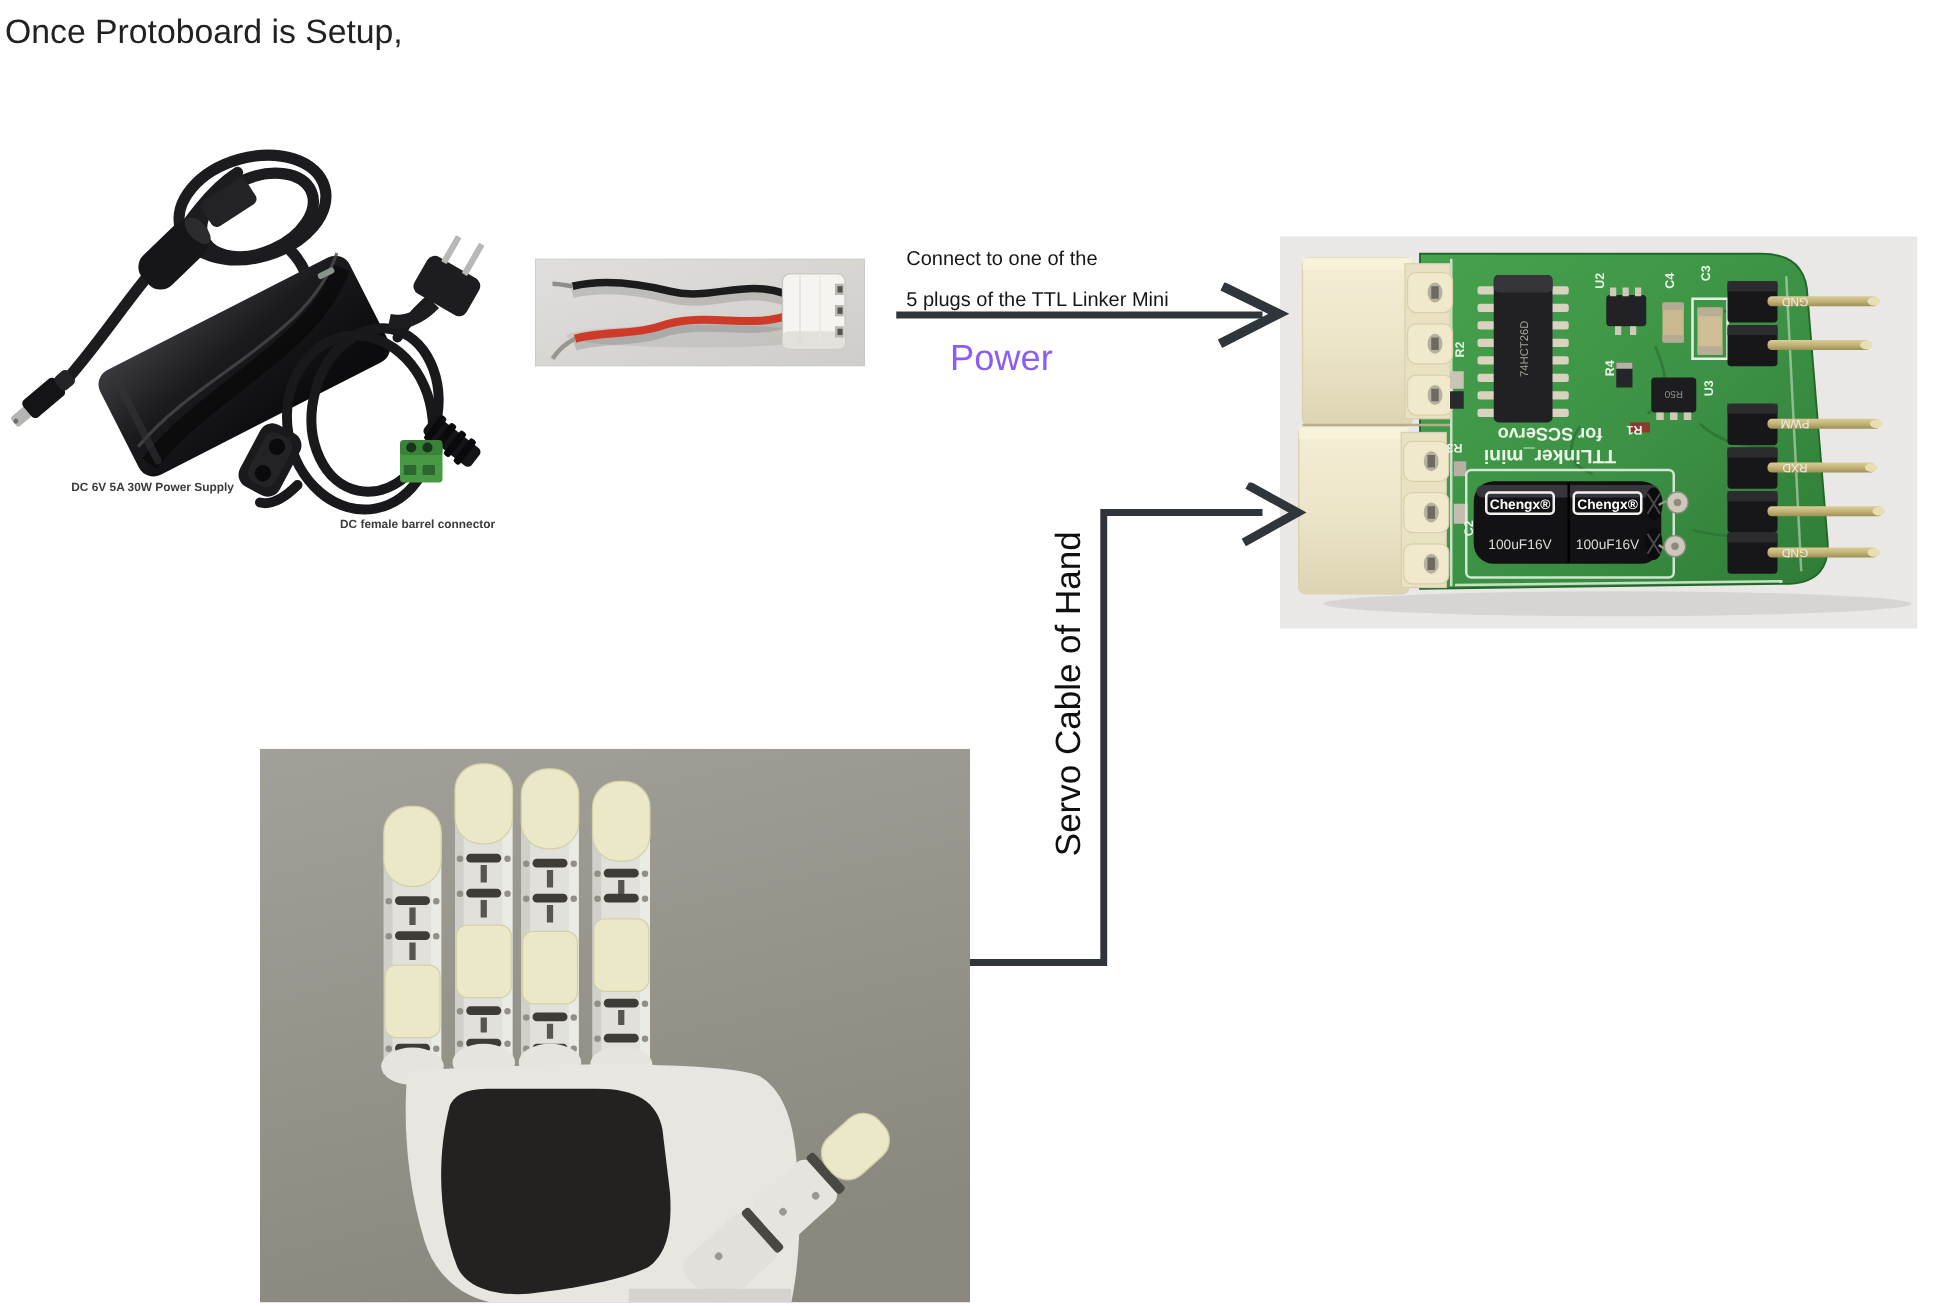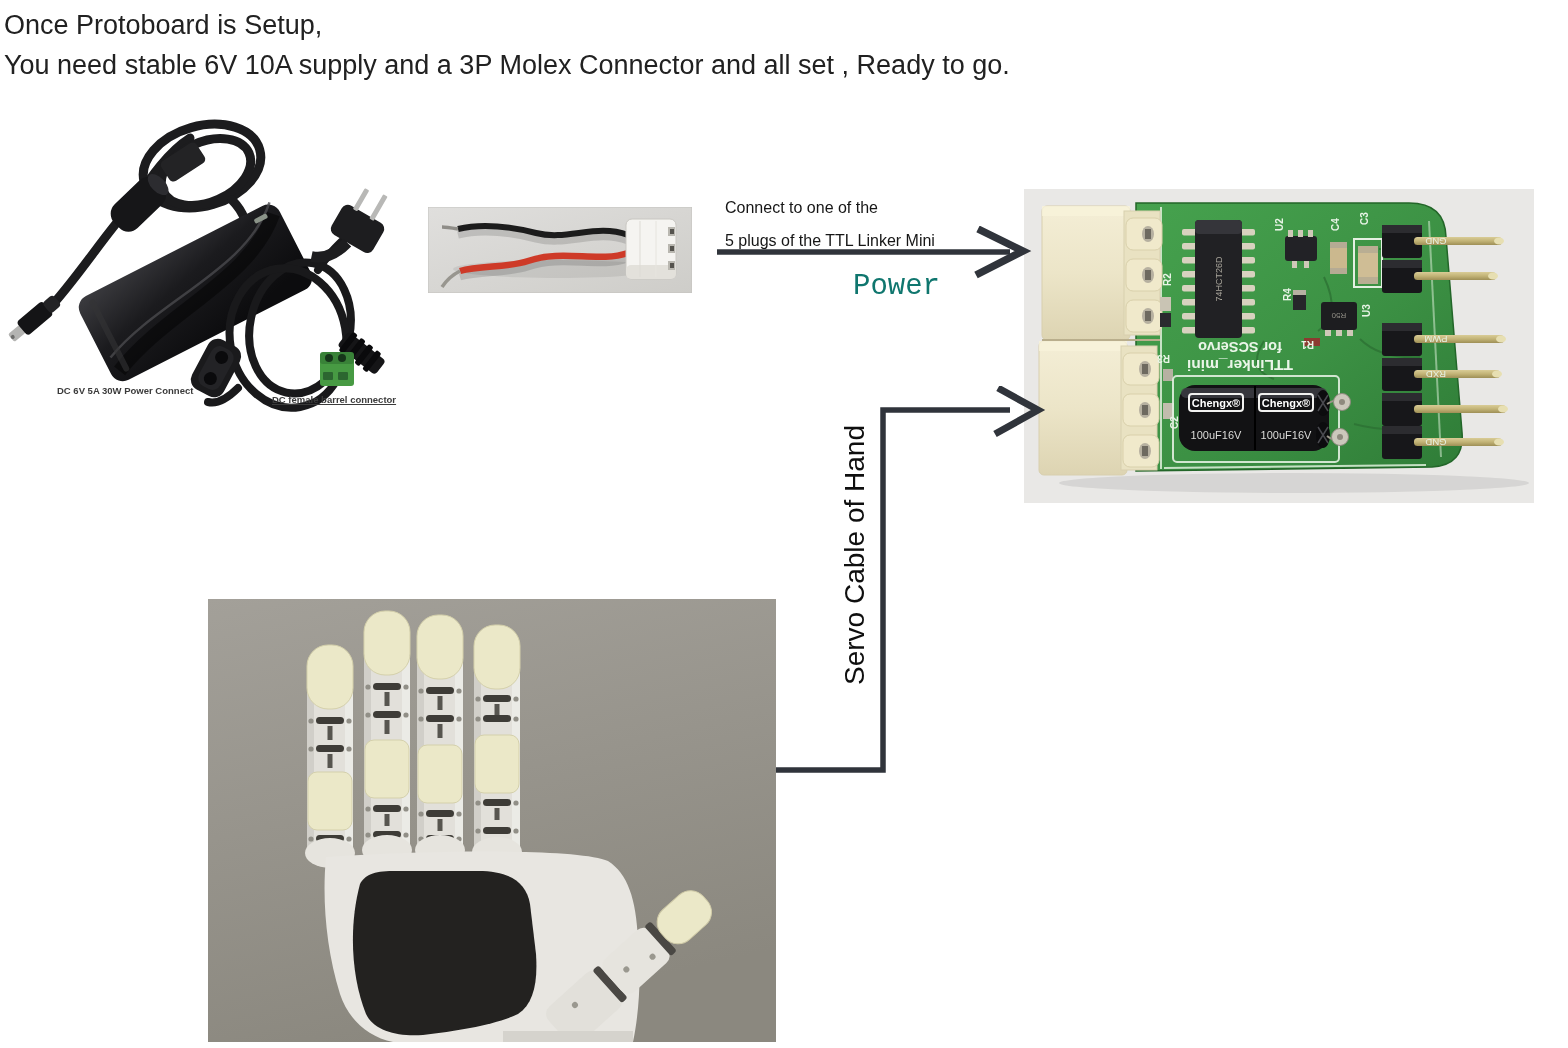--- a/index.html
+++ b/index.html
@@ -4,33 +4,32 @@
 <style>
   html,body{margin:0;padding:0;background:#ffffff;}
   #canvas{position:relative;width:1568px;height:1048px;background:#ffffff;overflow:hidden;
           font-family:"Liberation Sans",sans-serif;border-radius:26px;}
   .abs{position:absolute;}
   .intro{left:4px;top:5px;color:#212121;font-size:27px;line-height:40px;}
   .photo{position:absolute;}
   .photo svg{display:block;}
   .psu-label{position:absolute;font-size:9.5px;font-weight:bold;color:#3b3b3b;white-space:nowrap;}
   .connect-note{left:725px;top:191px;font-size:16px;line-height:33px;color:#161616;white-space:nowrap;}
-  .power-note{left:760px;top:267px;width:180px;text-align:right;font-size:29px;line-height:40px;color:#0f766e;font-family:Liberation Mono, monospace;}
+  .power-note{left:760px;top:267px;width:180px;text-align:left;font-size:29px;line-height:40px;color:#8b5cf6;}
   .servo-label{left:696px;top:538px;width:320px;height:34px;text-align:center;
                font-size:28px;color:#0f0f0f;transform:rotate(-90deg);white-space:nowrap;}
   svg text{font-family:"Liberation Sans",sans-serif;}
 </style>
 </head>
 <body>
 
 <div id="canvas">
 
   <div class="abs intro">
     <div>Once Protoboard is Setup,</div>
-    <div>You need stable 6V 10A supply and a 3P Molex Connector and all set , Ready to go.</div>
   </div>
 
   <div class="photo" style="left:0;top:100px;width:420px;height:330px;">
     <svg width="420" height="330" viewBox="0 0 420 330">
       <defs>
         <linearGradient id="brick" x1="0" y1="0" x2="0.6" y2="1">
           <stop offset="0" stop-color="#3c3c40"></stop>
             <stop offset="0.45" stop-color="#1b1b1e"></stop>
             <stop offset="1" stop-color="#0c0c0e"></stop>
         </linearGradient>
@@ -91,22 +90,22 @@
           <rect x="372" y="240" width="6" height="24" rx="2" fill="#0a0a0c"></rect>
         </g>
         <rect x="320" y="256" width="34" height="30" rx="3" fill="#479a43"></rect>
         <rect x="320" y="252" width="34" height="12" rx="3" fill="#398238"></rect>
         <circle cx="329" cy="258" r="4" fill="#16351a"></circle>
         <circle cx="342" cy="258" r="4" fill="#16351a"></circle>
         <rect x="323" y="272" width="10" height="8" rx="1" fill="#2c6630"></rect>
         <rect x="338" y="272" width="10" height="8" rx="1" fill="#2c6630"></rect>
       </g>
     </svg>
-    <div class="psu-label" style="left:57px;top:285px;">DC 6V 5A 30W Power Connect</div>
-    <div class="psu-label" style="left:272px;top:294px;text-decoration:underline;">DC female barrel connector</div>
+    <div class="psu-label" style="left:57px;top:285px;">DC 6V 5A 30W Power Supply</div>
+    <div class="psu-label" style="left:272px;top:314px;">DC female barrel connector</div>
   </div>
 
   <div class="photo" style="left:428px;top:207px;width:264px;height:86px;">
     <svg width="264" height="86" viewBox="0 0 264 86">
       <defs>
         <linearGradient id="mbg" x1="0" y1="0" x2="1" y2="1">
           <stop offset="0" stop-color="#e0dfdd"></stop>
             <stop offset="1" stop-color="#cecdc9"></stop>
         </linearGradient>
       </defs>

